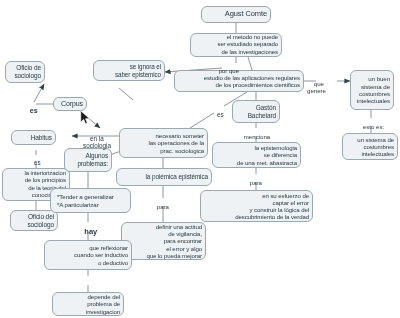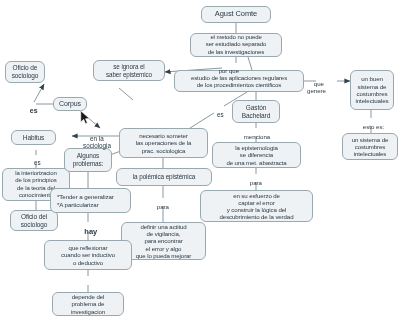--- a/index.html
+++ b/index.html
@@ -9,21 +9,21 @@
     color:#23313a;
   }
   #canvas{position:absolute;left:0;top:0;width:400px;height:318px;}
   svg.links{position:absolute;left:0;top:0;width:400px;height:318px;pointer-events:none;}
   .node{
     position:absolute;
     box-sizing:border-box;
     background:#eef2f5;
     border:1px solid #9aa8b0;
     border-radius:6px;
-    text-align:center;
+    text-align:right;
     color:#2a3a44;
     line-height:1.18;
     display:flex;align-items:center;justify-content:center;
     padding:2px 3px;
     letter-spacing:-0.1px;
   }
   .node span{display:block;width:100%;}
   .lbl{
     position:absolute;
     color:#2a3a44;

